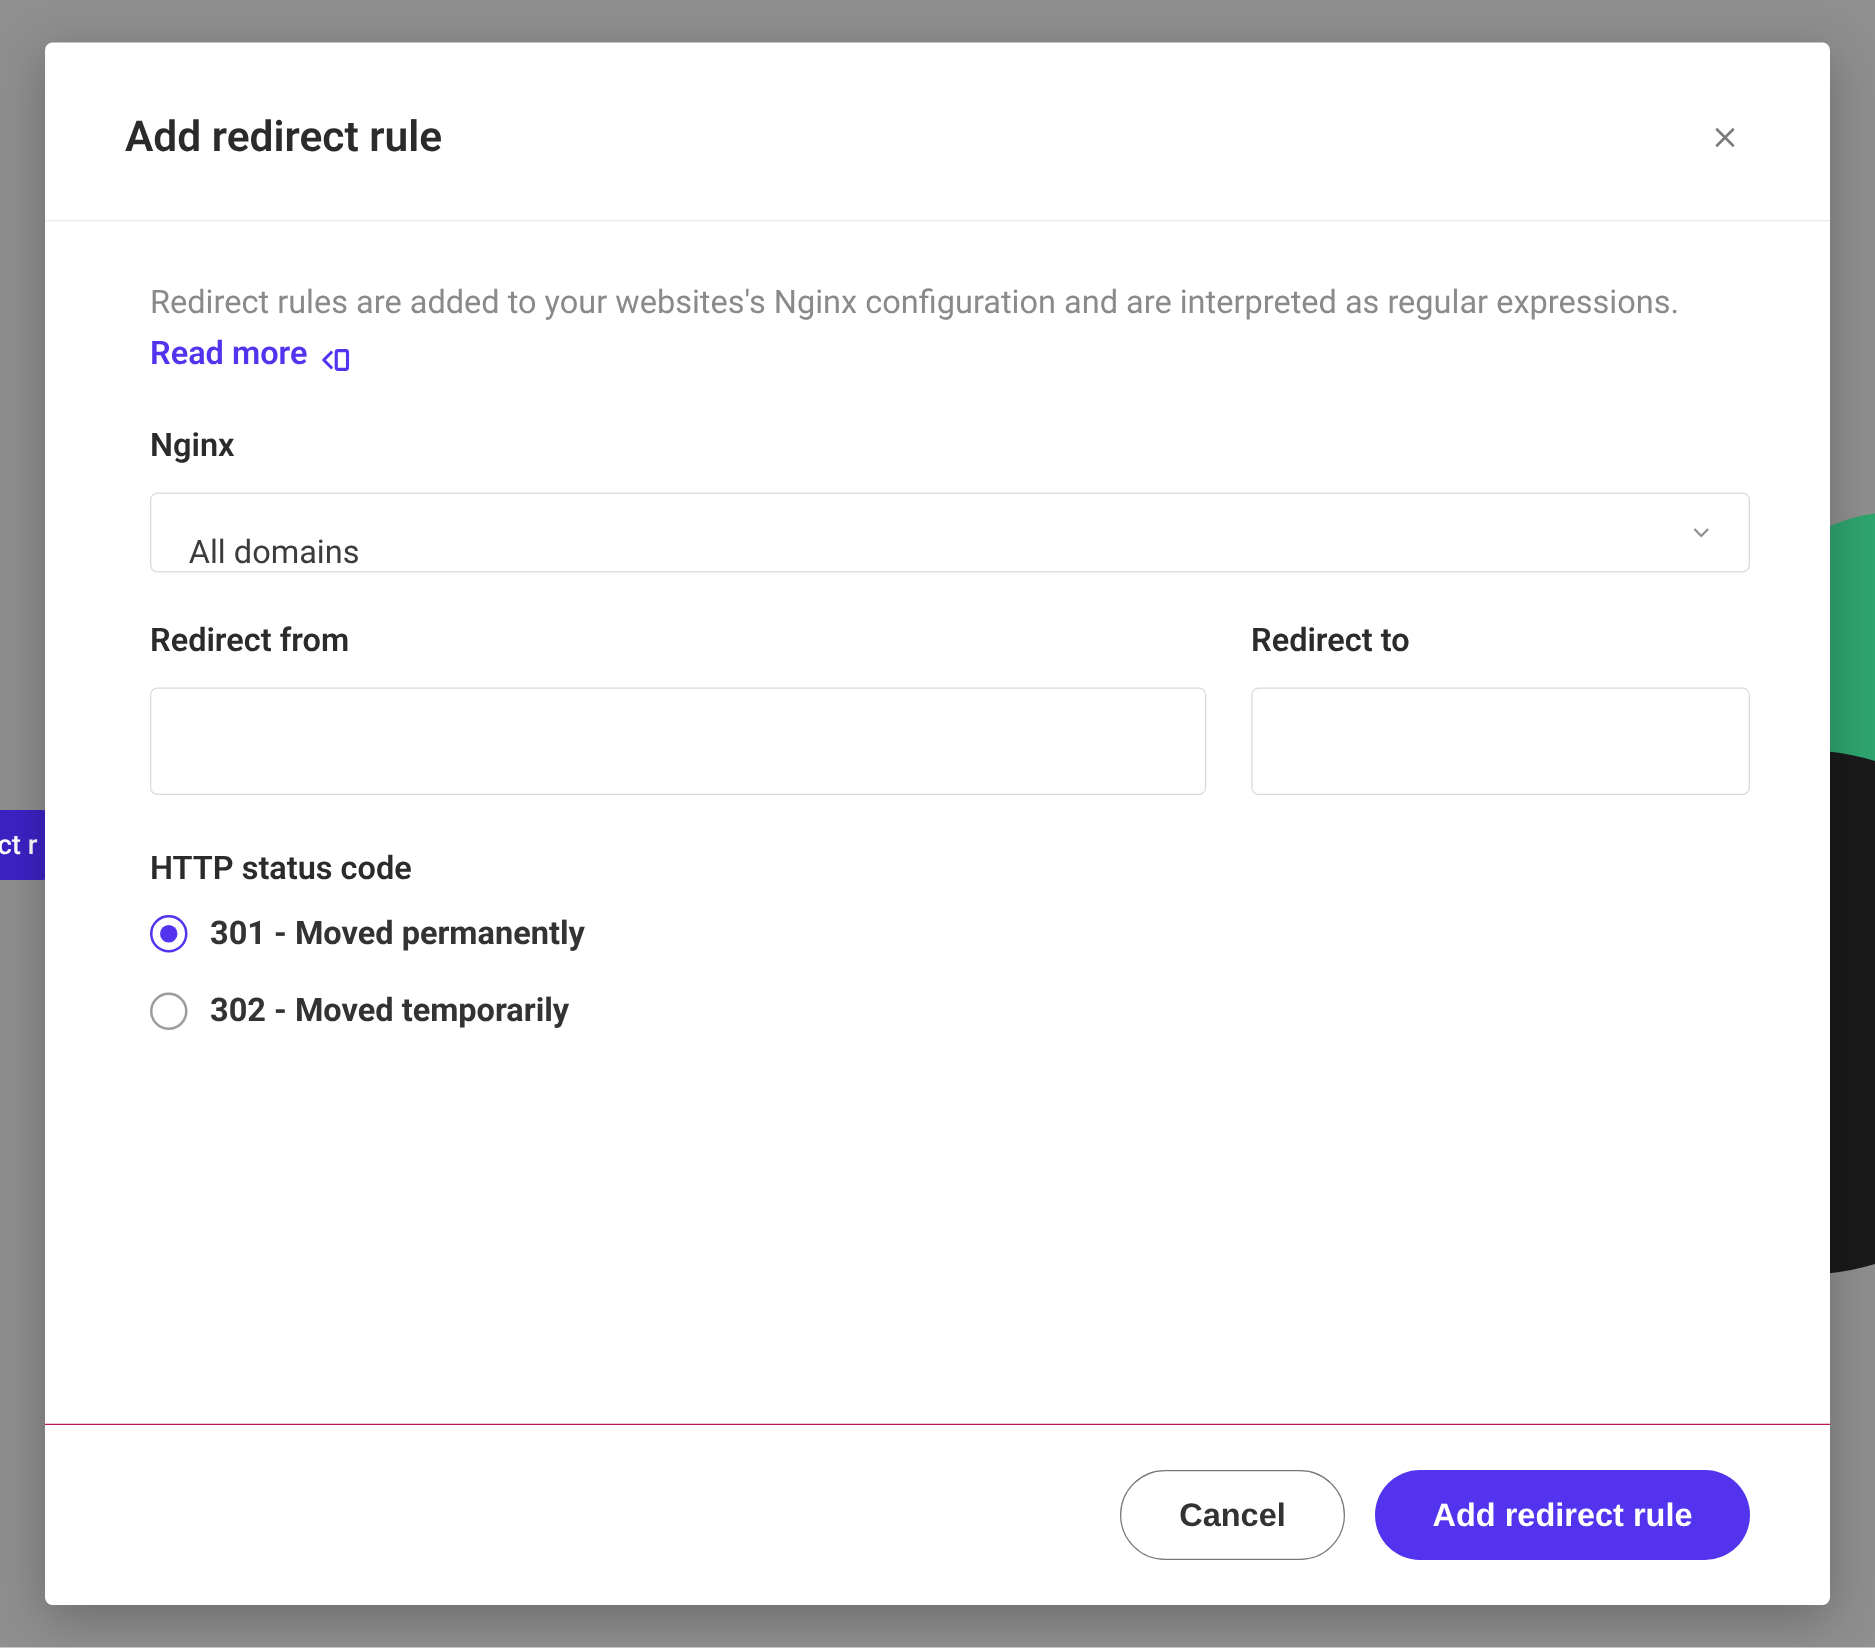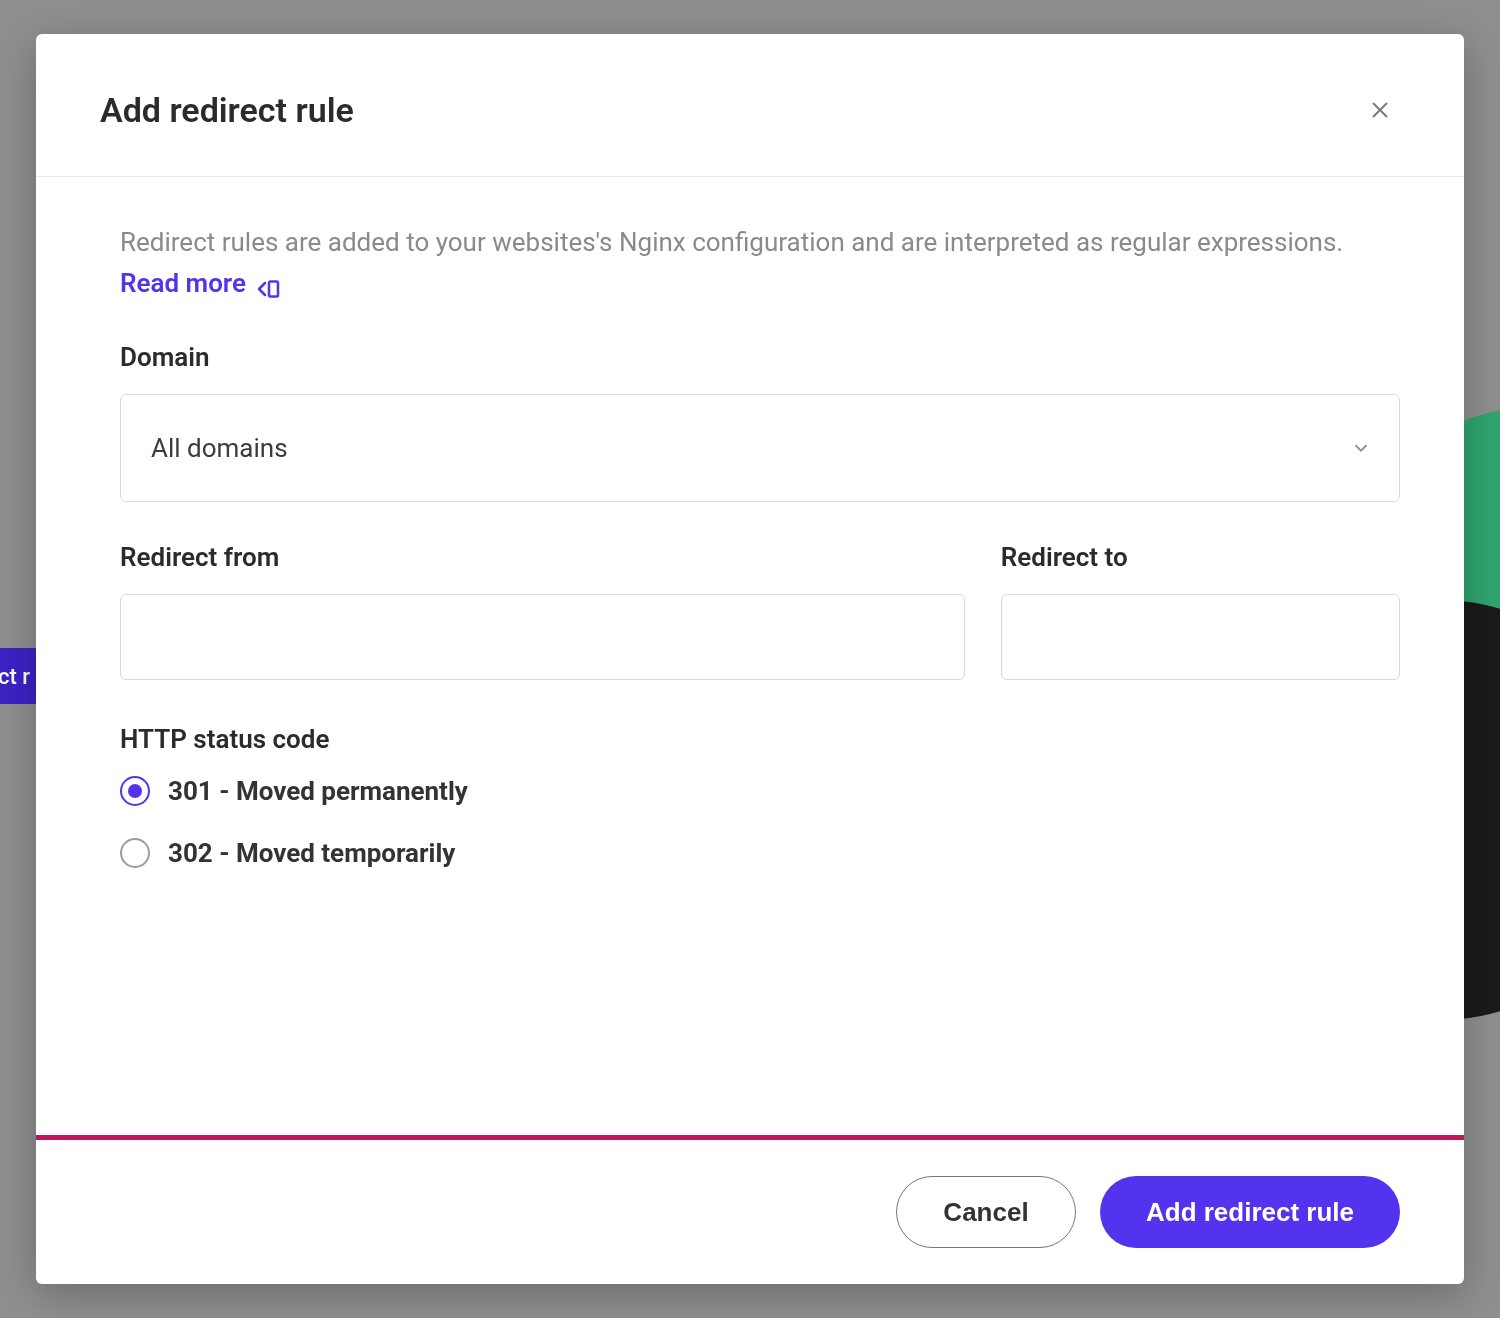--- a/index.html
+++ b/index.html
@@ -121,31 +121,31 @@
   .field-group { margin-bottom: 40px; }
   .field-label {
     font-size: 26px;
     font-weight: 600;
     color: #2b2b2b;
     margin-bottom: 22px;
     display: block;
   }
   .select {
     width: 100%;
-    height: 108px;
+    height: 64px;
     border: 1px solid #d9d9d9;
     border-radius: 6px;
     padding: 0 60px 0 30px;
     font-size: 26px;
     color: #3c3c3c;
     background: #fff;
     appearance: none;
     position: relative;
     display: flex;
-    align-items: center;
+    align-items: flex-end;
     cursor: pointer;
   }
   .select-wrapper { position: relative; }
   .chevron {
     position: absolute;
     right: 28px;
     top: 50%;
     transform: translateY(-50%);
     width: 22px; height: 22px;
     color: #8f8f8f;
@@ -192,21 +192,21 @@
     background: #5333ed;
     display: none;
   }
   .radio-option.selected .radio-dot { display: block; }
   .radio-label {
     font-size: 26px;
     color: #333333;
   }
 
   .modal-footer {
-    border-top: 5px solid #be185d;
+    border-top: 1px solid #be185d;
     padding: 36px 64px;
     display: flex;
     justify-content: flex-end;
     gap: 24px;
   }
   .btn {
     height: 72px;
     padding: 0 44px;
     border-radius: 36px;
     font-size: 26px;
@@ -261,21 +261,21 @@
       <span class="ext-icon">
         <svg viewBox="0 0 24 18" width="24" height="18">
           <path d="M3 9 L9 3 M3 9 L9 15" stroke="#5333ed" stroke-width="2.5" fill="none" stroke-linecap="round"></path>
           <rect x="13" y="1.5" width="9" height="15" rx="1.5" fill="none" stroke="#5333ed" stroke-width="2.5"></rect>
         </svg>
       </span>
     </a>
 
     
     <div class="field-group">
-      <label class="field-label">Domain</label>
+      <label class="field-label">Nginx</label>
       <div class="select-wrapper">
         <div class="select">
           <span>All domains</span>
         </div>
         <span class="chevron">
           <svg viewBox="0 0 24 24" width="22" height="22" fill="none" stroke="#8f8f8f" stroke-width="2">
             <path d="M6 9 L12 15 L18 9"></path>
           </svg>
         </span>
       </div>

